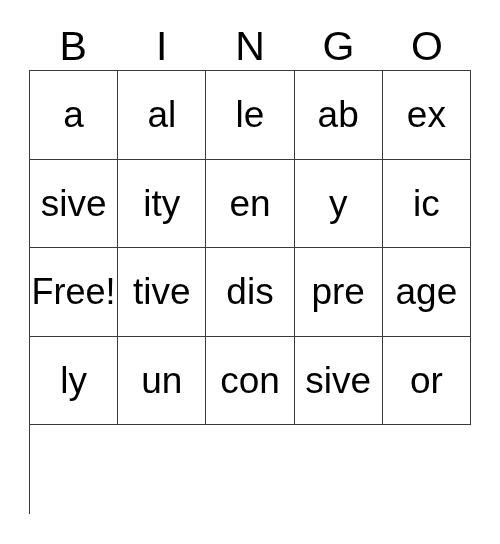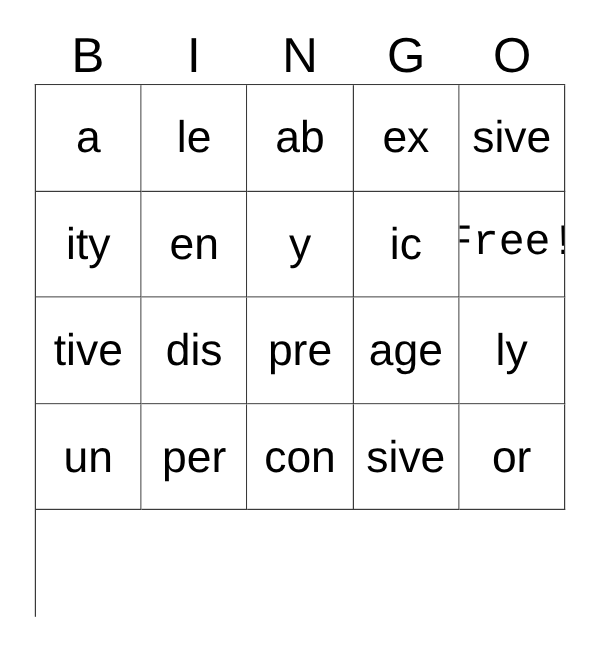--- a/index.html
+++ b/index.html
@@ -73,40 +73,42 @@
   .cell-text {
     font-size: 37px;
     line-height: 1;
     font-weight: 400;
     color: #000000;
     white-space: nowrap;
     user-select: none;
   }
   .cell.free .cell-text {
     font-size: 36px;
-    font-family: Liberation Mono, monospace;
   }
 </style>
 </head>
 <body>
 
 <div id="bingo-card">
 
   <div class="header-row">
     <div class="header-cell">B</div>
     <div class="header-cell">I</div>
     <div class="header-cell">N</div>
     <div class="header-cell">G</div>
     <div class="header-cell">O</div>
   </div>
 
   <div class="grid">
 
     <div class="cell">
         <span class="cell-text">a</span>
+      </div>
+    <div class="cell">
+        <span class="cell-text">al</span>
       </div>
     <div class="cell">
         <span class="cell-text">le</span>
       </div>
     <div class="cell">
         <span class="cell-text">ab</span>
       </div>
     <div class="cell">
         <span class="cell-text">ex</span>
       </div>
@@ -144,23 +146,20 @@
         <span class="cell-text">age</span>
       </div>
     <div class="cell">
         <span class="cell-text">ly</span>
       </div>
 
     <div class="cell">
         <span class="cell-text">un</span>
       </div>
     <div class="cell">
-        <span class="cell-text">per</span>
-      </div>
-    <div class="cell">
         <span class="cell-text">con</span>
       </div>
     <div class="cell">
         <span class="cell-text">sive</span>
       </div>
     <div class="cell">
         <span class="cell-text">or</span>
       </div>
 
   </div>

